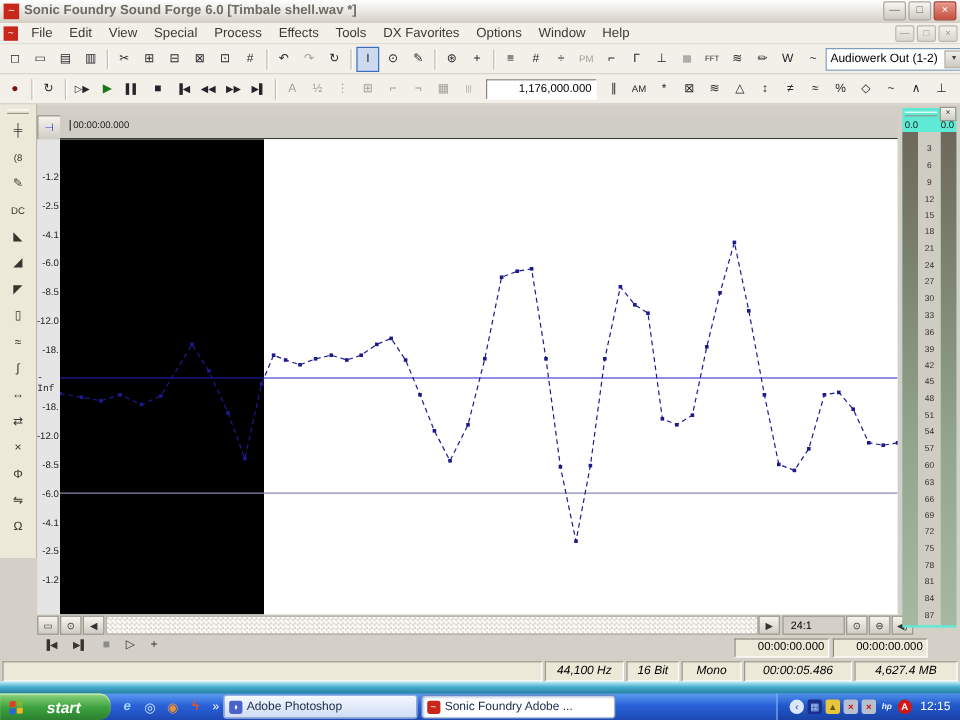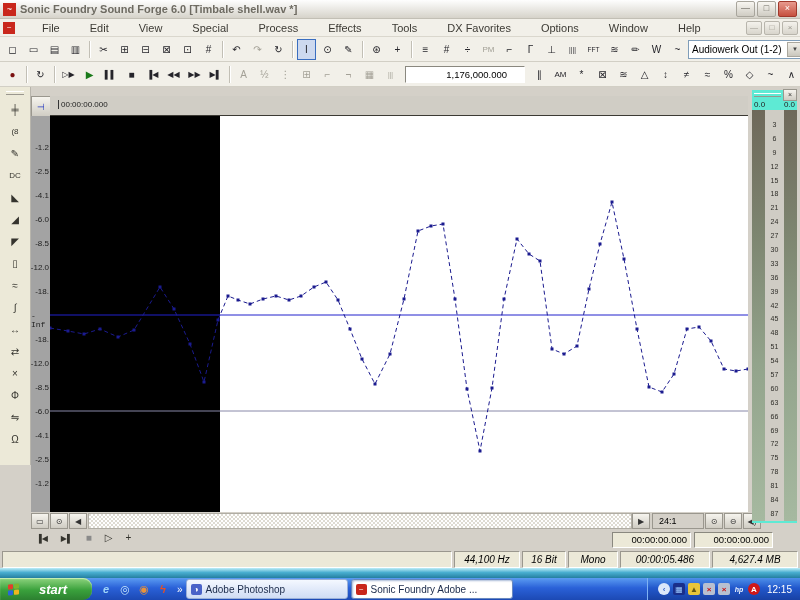--- a/index.html
+++ b/index.html
@@ -14,51 +14,51 @@
   .title-text{font-size:11px;font-weight:bold;color:#6e6b62;white-space:nowrap;}
   .winbtns{margin-left:auto;display:flex;gap:2px;}
   .wbtn{width:17px;height:14px;font-size:9px;line-height:13px;text-align:center;color:#6e6b62;
         background:linear-gradient(#f8f6f1,#cfccc3);border:1px solid #a8a59c;border-radius:2px;}
   .wbtn.close{background:linear-gradient(#e89a8e,#c6503f);color:#fff;border-color:#a03途;}
   .wbtn.close{border-color:#a0392c;}
   .menubar{height:17px;display:flex;align-items:center;background:#f2f0e9;font-size:11px;color:#3c3a34;
            padding:0 2px;border-bottom:1px solid #dad7cd;}
   .doc-icon{width:12px;height:12px;background:#c9271c;color:#fff;font-size:8px;line-height:12px;
             text-align:center;margin:0 4px 0 1px;flex:none;}
-  .menu-item{padding:6px 7px;margin-left:16px;}
+  .menu-item{padding:6px 7px;}
   .docbtns{margin-left:auto;display:flex;gap:2px;}
   .dbtn{width:14px;height:12px;font-size:8px;line-height:11px;text-align:center;color:#9a978e;
         background:linear-gradient(#f4f2ec,#d8d5cc);border:1px solid #b8b5ac;border-radius:2px;}
   .tbrow{height:24px;display:flex;align-items:center;background:#f2f0e9;padding:0 2px;
          border-bottom:1px solid #d2cfc5;}
   .tbtn{width:17px;height:19px;flex:none;display:flex;align-items:center;justify-content:center;
         font-size:10px;color:#25242a;margin:0 1px;border:1px solid transparent;}
   .tbtn .glyph{pointer-events:none;}
   .tbtn.dim{color:#a3a096;}
   .tbtn.active{background:#cdd9ef;border:1px solid #3a6ec0;}
   .sep{width:1px;height:17px;background:#c2bfb5;box-shadow:1px 0 0 #fff;margin:0 3px;flex:none;}
   .counter{width:84px;height:15px;flex:none;background:#fff;border:1px solid;border-color:#8a887f #fff #fff #8a887f;
-           font-size:9.5px;line-height:15px;text-align:right;padding:0 17px;margin:0 4px;}
+           font-size:9.5px;line-height:15px;text-align:right;padding:0 3px;margin:0 4px;}
   .combo{margin-left:auto;width:112px;height:17px;background:#fff;border:1px solid #7f9db9;position:relative;
          font-size:10px;display:flex;align-items:center;padding-left:3px;margin-right:2px;flex:none;}
   .combo-arrow{position:absolute;right:1px;top:1px;width:14px;height:13px;font-size:6px;line-height:13px;
                text-align:center;color:#444;background:linear-gradient(#f2f0ea,#cac7bd);border:1px solid #aaa79d;}
   
   .workspace{position:relative;height:483px;background:#d4d0c8;}
   .lstrip{position:absolute;left:0;top:0;width:30px;height:378px;background:#ece9d8;
           border-right:1px solid #b8b5ac;display:flex;flex-direction:column;align-items:center;}
   .lgrip{width:18px;height:2px;border-top:1px solid #fff;border-bottom:1px solid #9a978e;margin:4px 0 5px;}
   .ltbtn{width:22px;height:19px;flex:none;display:flex;align-items:center;justify-content:center;
          font-size:10px;color:#35342e;margin-bottom:3px;}
   .level-btn{position:absolute;left:31px;top:9px;width:18px;height:19px;background:linear-gradient(#f6f4ee,#d0cdc4);
              border:1px solid #9a978e;font-size:9px;color:#2a3cc0;display:flex;align-items:center;justify-content:center;}
   .time-ruler{position:absolute;left:50px;top:9px;width:698px;height:19px;background:#d0cdc5;
               border-bottom:1px solid #3c3a34;font-size:8px;color:#222;}
   .time-ruler .rlabel{position:absolute;left:8px;top:4px;border-left:1px solid #333;padding-left:2px;}
-  .db-ruler{position:absolute;left:31px;top:29px;width:19px;height:396px;background:#a3a3a3;font-size:8px;color:#222;}
+  .db-ruler{position:absolute;left:31px;top:29px;width:19px;height:396px;background:#e5e5e5;font-size:8px;color:#222;}
   .db-ruler span{position:absolute;right:1px;}
   .canvas{position:absolute;left:50px;top:29px;width:698px;height:396px;background:#fff;}
   .hscroll{position:absolute;left:31px;top:426px;width:731px;height:16px;display:flex;align-items:stretch;}
   .hbtn{width:16px;flex:none;background:linear-gradient(#f6f4ee,#cfccc3);border:1px solid #9a978e;
         font-size:8px;display:flex;align-items:center;justify-content:center;color:#333;margin-right:1px;}
   .htrack{flex:1;border:1px solid #b0ada4;background:
           repeating-conic-gradient(#ffffff 0% 25%, #dedbd2 0% 50%) 0 0/4px 4px;}
   .hratio{width:44px;flex:none;background:#d4d0c8;border:1px solid #9a978e;font-size:9px;
           display:flex;align-items:center;padding-left:6px;margin:0 1px;}
   .minitrans{position:absolute;left:36px;top:445px;display:flex;gap:13px;}

